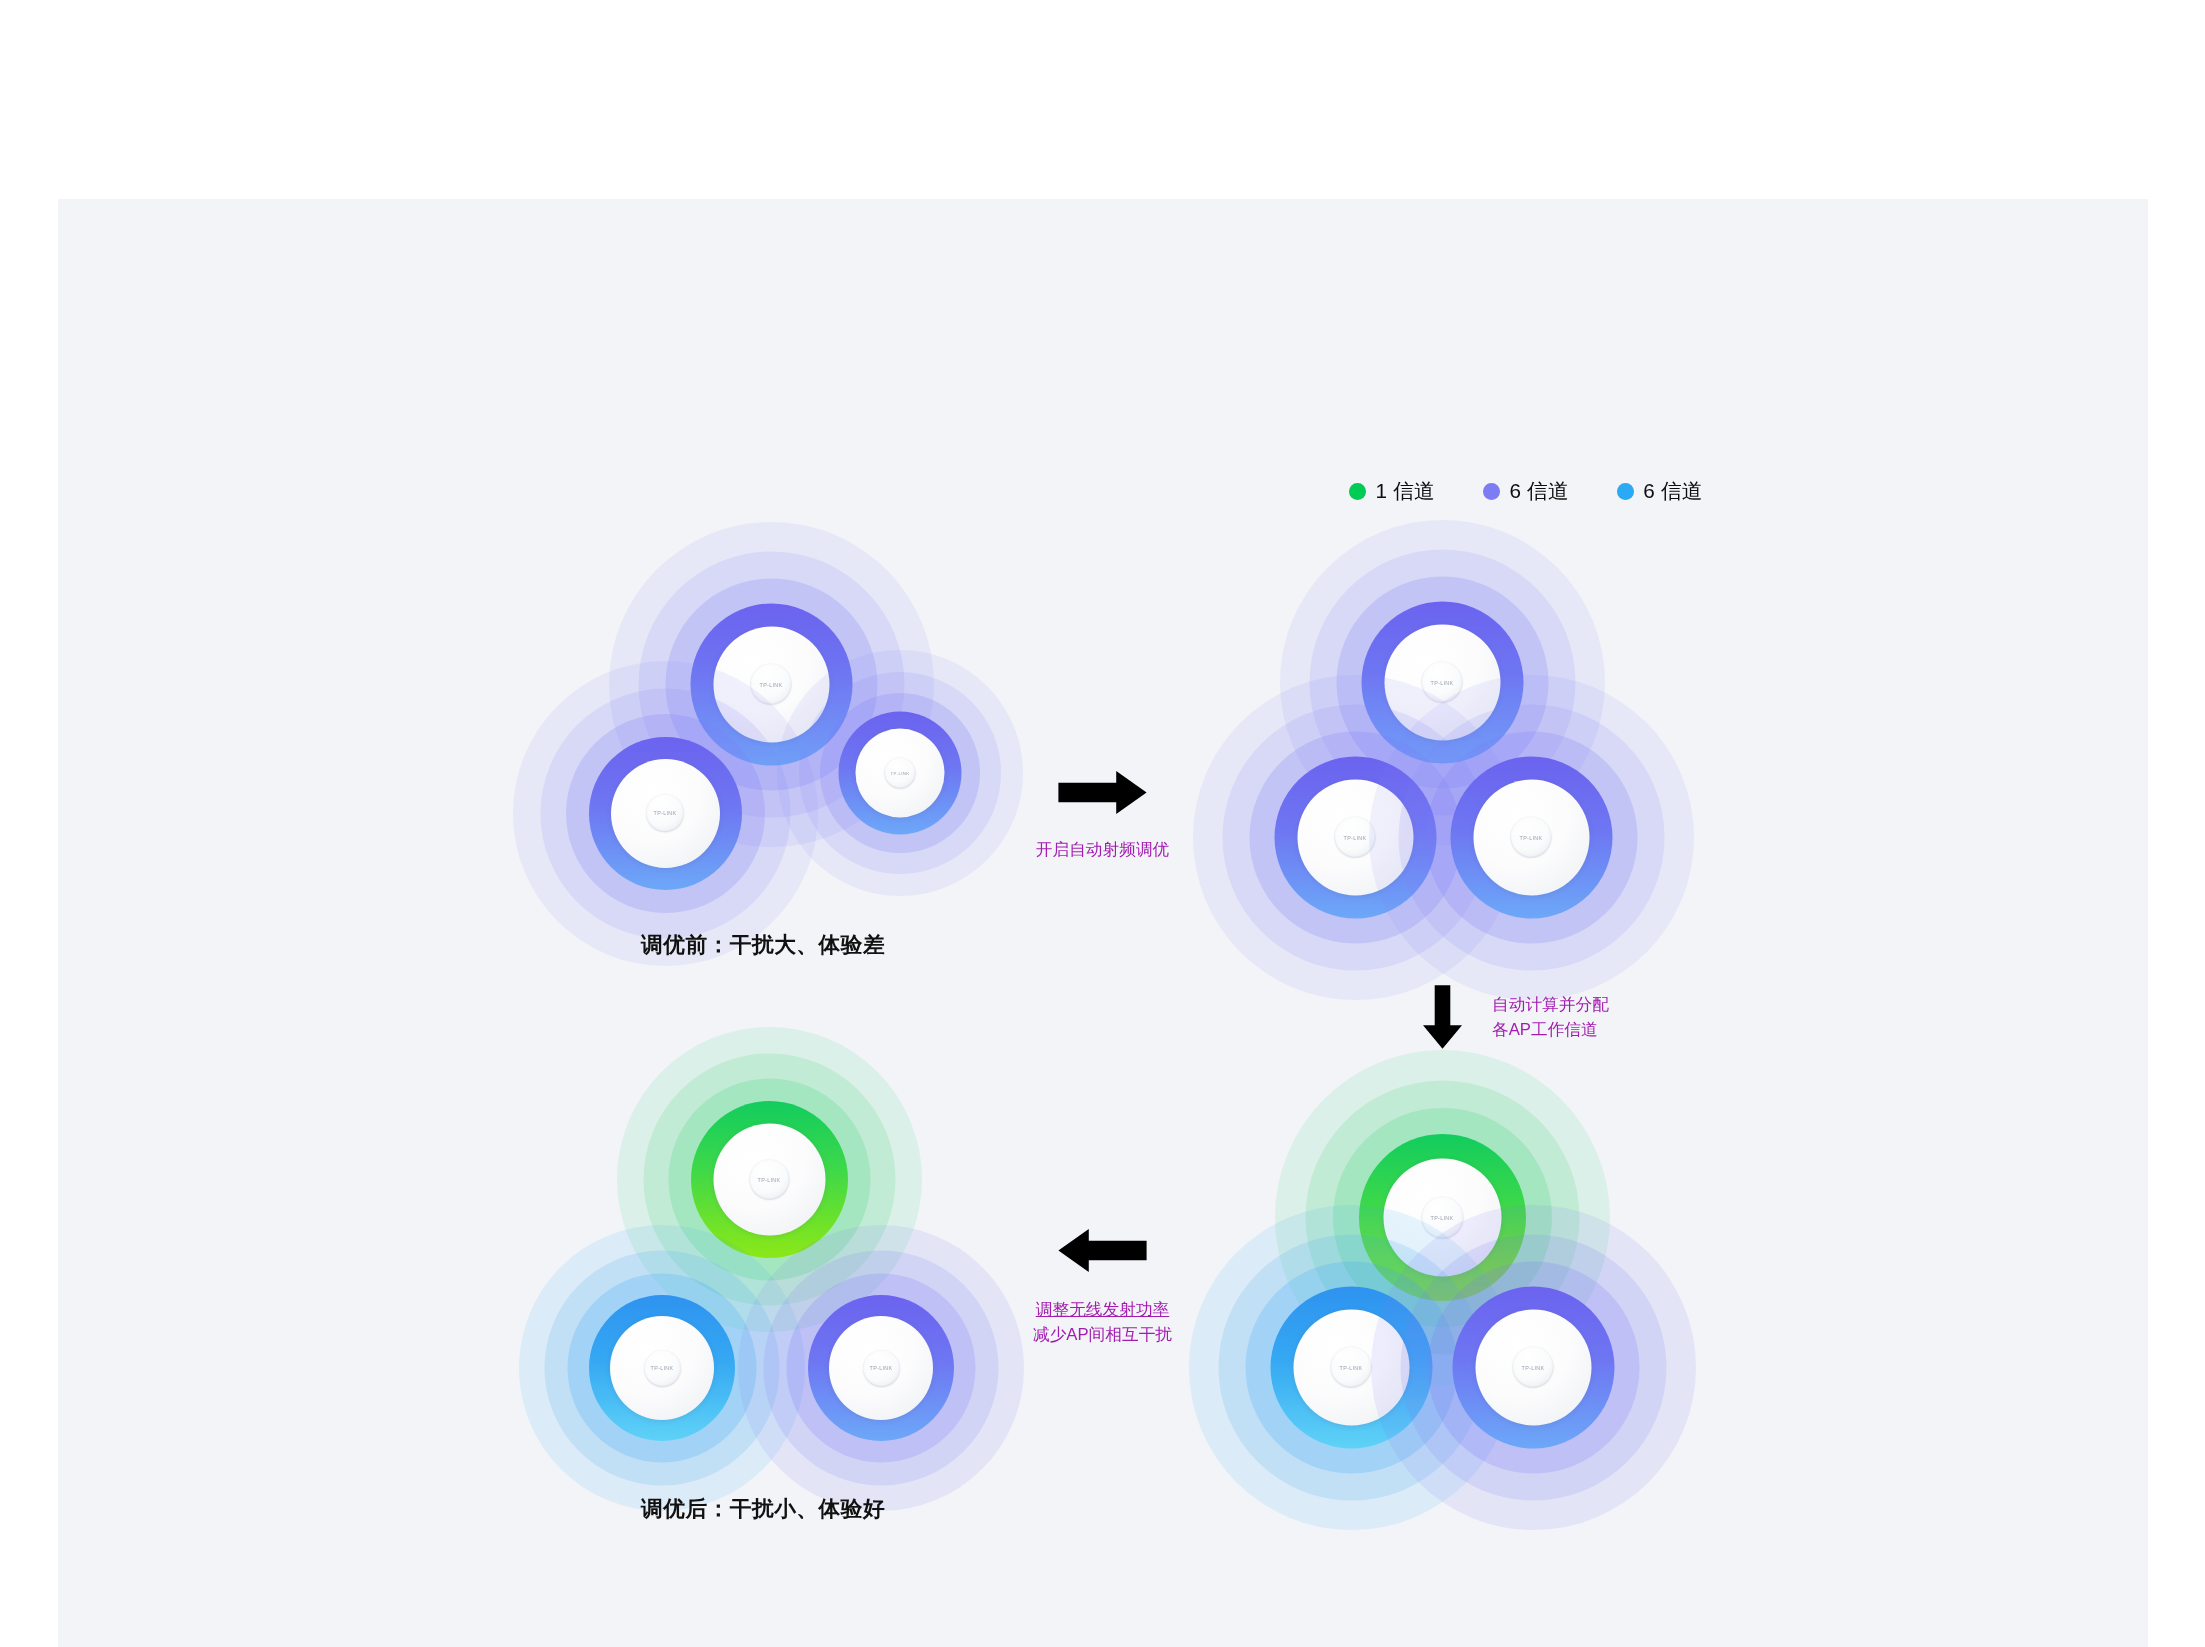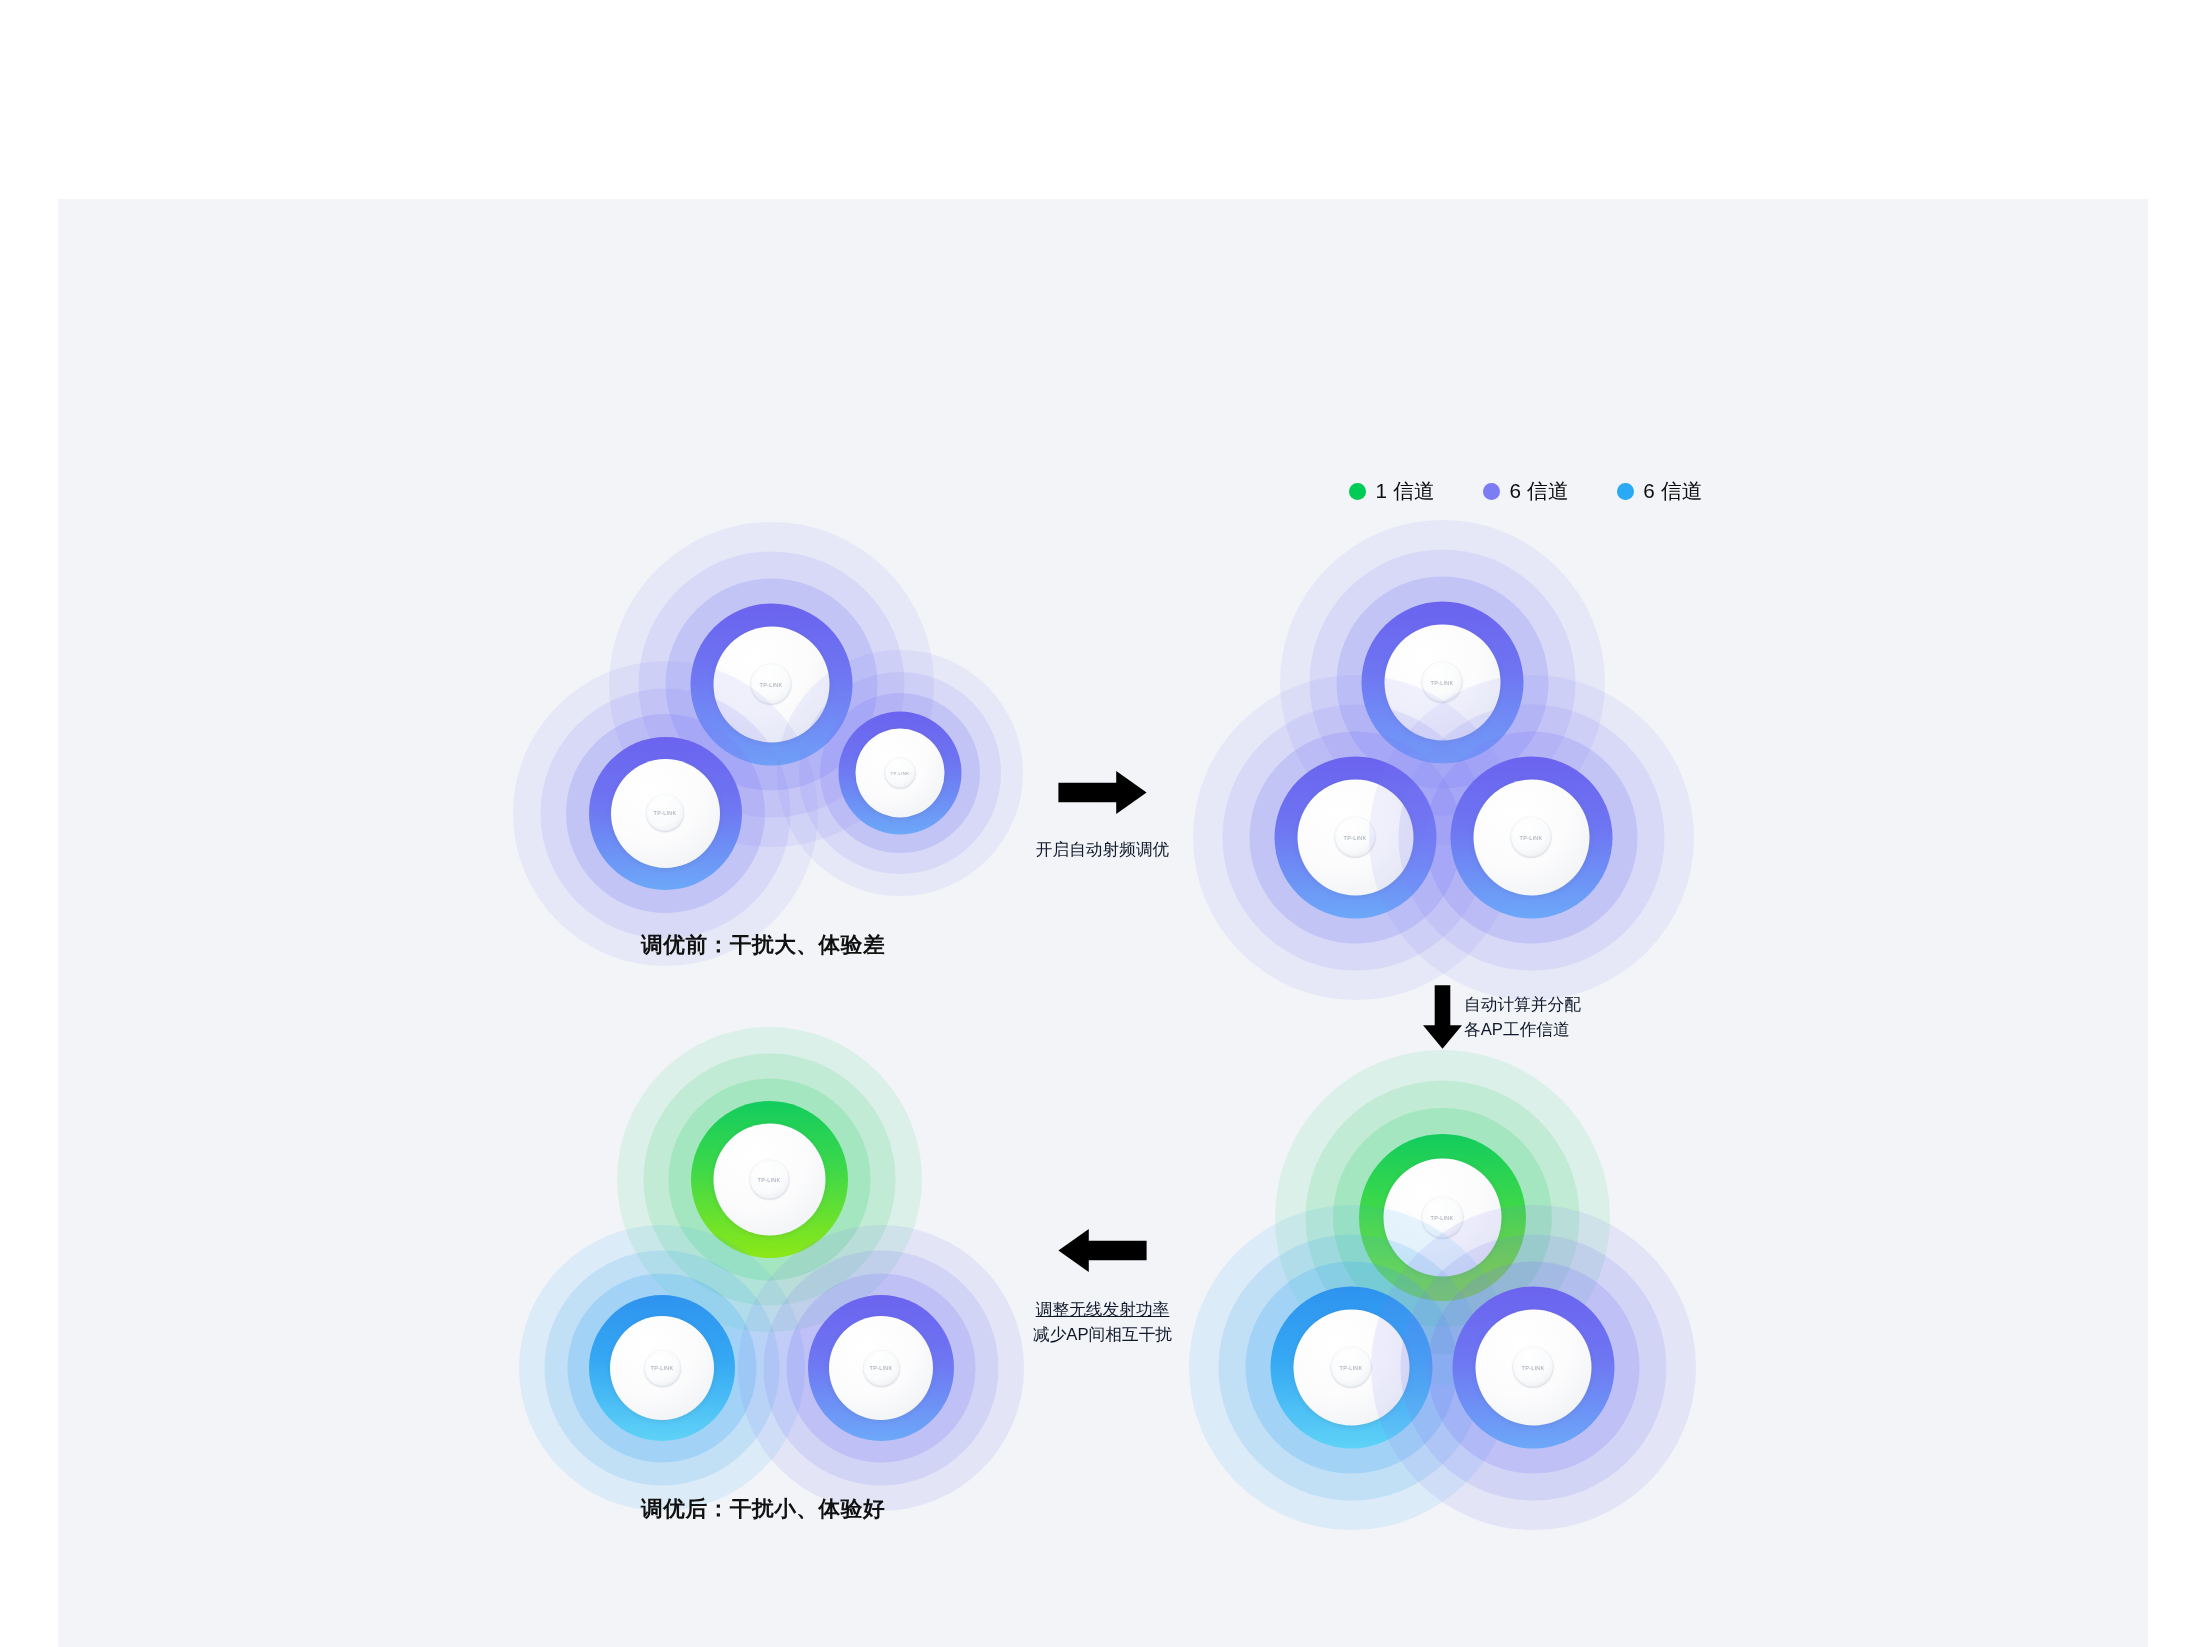--- a/index.html
+++ b/index.html
@@ -103,21 +103,21 @@
     color:#111111;
     white-space:nowrap;
     letter-spacing:0.5px;
   }
 
   
   .arrow-block{position:absolute;}
   .arrow-glyph{position:relative;}
   .arrow-label{
     font-size:16.7px;
-    color:#0f172a;
+    color:#a21caf;
     line-height:1.5;
     white-space:nowrap;
     text-align:center;
   }
   .arrow-label.left{text-align:left;}
 </style>
 </head>
 <body>
 
 <div id="panel"></div>
@@ -300,21 +300,21 @@
 
 <div class="caption" style="left:641px;top:1494px;">调优后：干扰小、体验好</div>
 
 <div class="arrow-block" style="left:1019px;top:768px;width:167px;height:113px;">
   <svg class="arrow-glyph" width="89" height="49" viewBox="0 0 180 100" style="display:block;margin:0 auto;">
     <path d="M0 30 L118 30 L118 6 L180 50 L118 94 L118 70 L0 70 Z" fill="#000000"></path>
   </svg>
   <div class="arrow-label" style="margin-top:19.7px;">开启自动射频调优</div>
 </div>
 
-<div class="arrow-block" style="left:1423px;top:980px;width:231px;height:74px;display:flex;align-items:center;gap:2px;">
+<div class="arrow-block" style="left:1423px;top:980px;width:231px;height:74px;display:flex;align-items:center;gap:30px;">
   <svg class="arrow-glyph" width="39" height="64" viewBox="0 0 80 130" style="display:block;flex:0 0 auto;">
     <path d="M24 0 L56 0 L56 82 L80 82 L40 130 L0 82 L24 82 Z" fill="#000000"></path>
   </svg>
   <div>
     <div class="arrow-label left">自动计算并分配</div>
     <div class="arrow-label left">各AP工作信道</div>
   </div>
 </div>
 
 <div class="arrow-block" style="left:1014px;top:1226px;width:177px;height:143px;">

